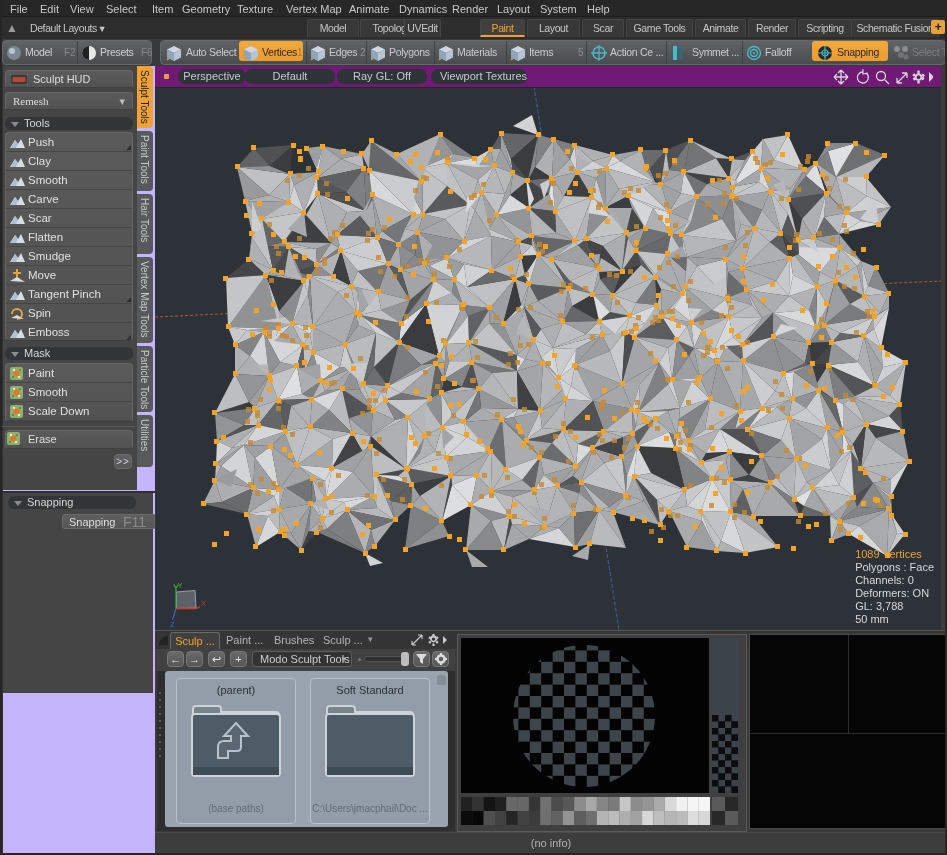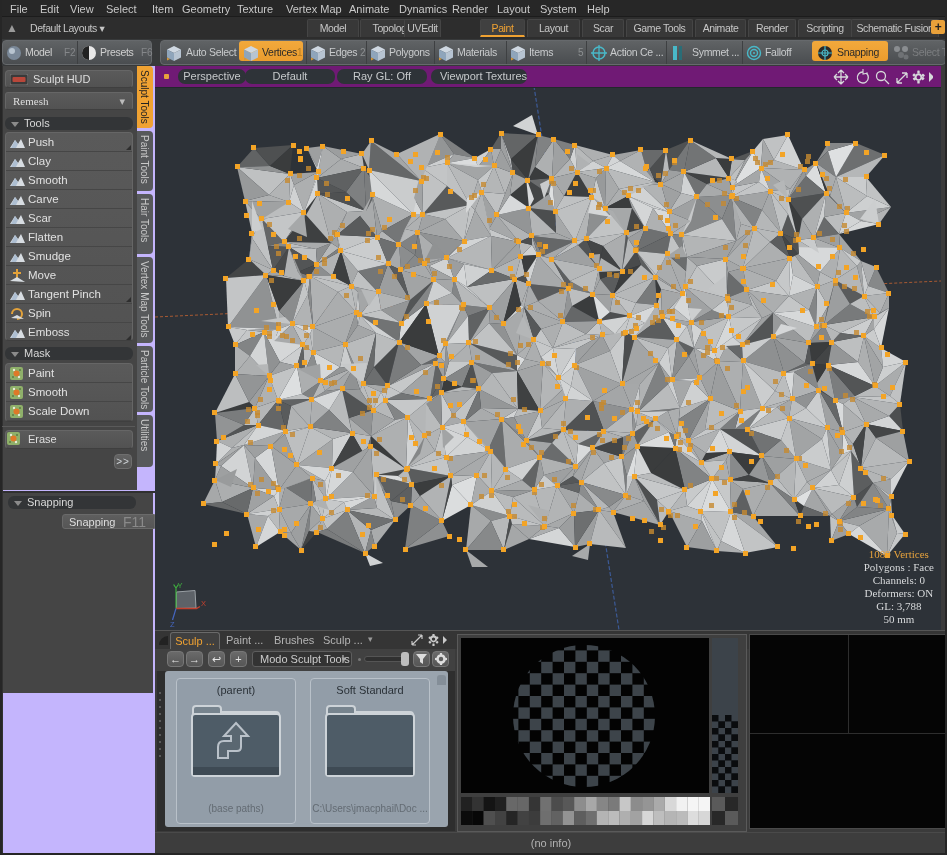--- a/index.html
+++ b/index.html
@@ -2393,21 +2393,21 @@
         </svg>
         <svg class="abs" style="left:14px;top:494px;" width="40" height="46">
 <polygon points="7.5,10 26,8.5 27,26 7.5,26.5" fill="#5d6268" stroke="#9aa0a5" stroke-width="1"></polygon>
 <path d="M7 26.5 L7 6 M7 6 L4.6 2.5 M7 6 L9.4 2.5" stroke="#3fae3f" stroke-width="1.2" fill="none"></path>
 <text x="8.5" y="6" fill="#3fae3f" font-size="7.5" font-family="Liberation Sans">Y</text>
 <path d="M7 26.5 L27.5 26.5 L31 24.5" stroke="#c2402e" stroke-width="1.4" fill="none"></path>
 <text x="32" y="24" fill="#c2402e" font-size="7.5" font-family="Liberation Sans">X</text>
 <path d="M7 26.5 L3.5 38" stroke="#4566c0" stroke-width="1.2" fill="none"></path>
 <text x="1" y="45" fill="#4566c0" font-size="7.5" font-family="Liberation Sans">Z</text>
         </svg>
-        <div class="abs" style="right:7px;top:460px;text-align:center;font-size:11px;line-height:13px;color:#d7d9db;font-family:Liberation Serif, serif;">
+        <div class="abs" style="right:7px;top:460px;text-align:left;font-size:11px;line-height:13px;color:#d7d9db;">
 <div style="color:#e8a33d;">1089 Vertices</div>
 <div>Polygons : Face</div>
           <div>Channels: 0</div>
           <div>Deformers: ON</div>
 <div>GL: 3,788</div>
           <div>50 mm</div>
         </div>
       </div>
     </div>
     <div id="edge-r"></div>

